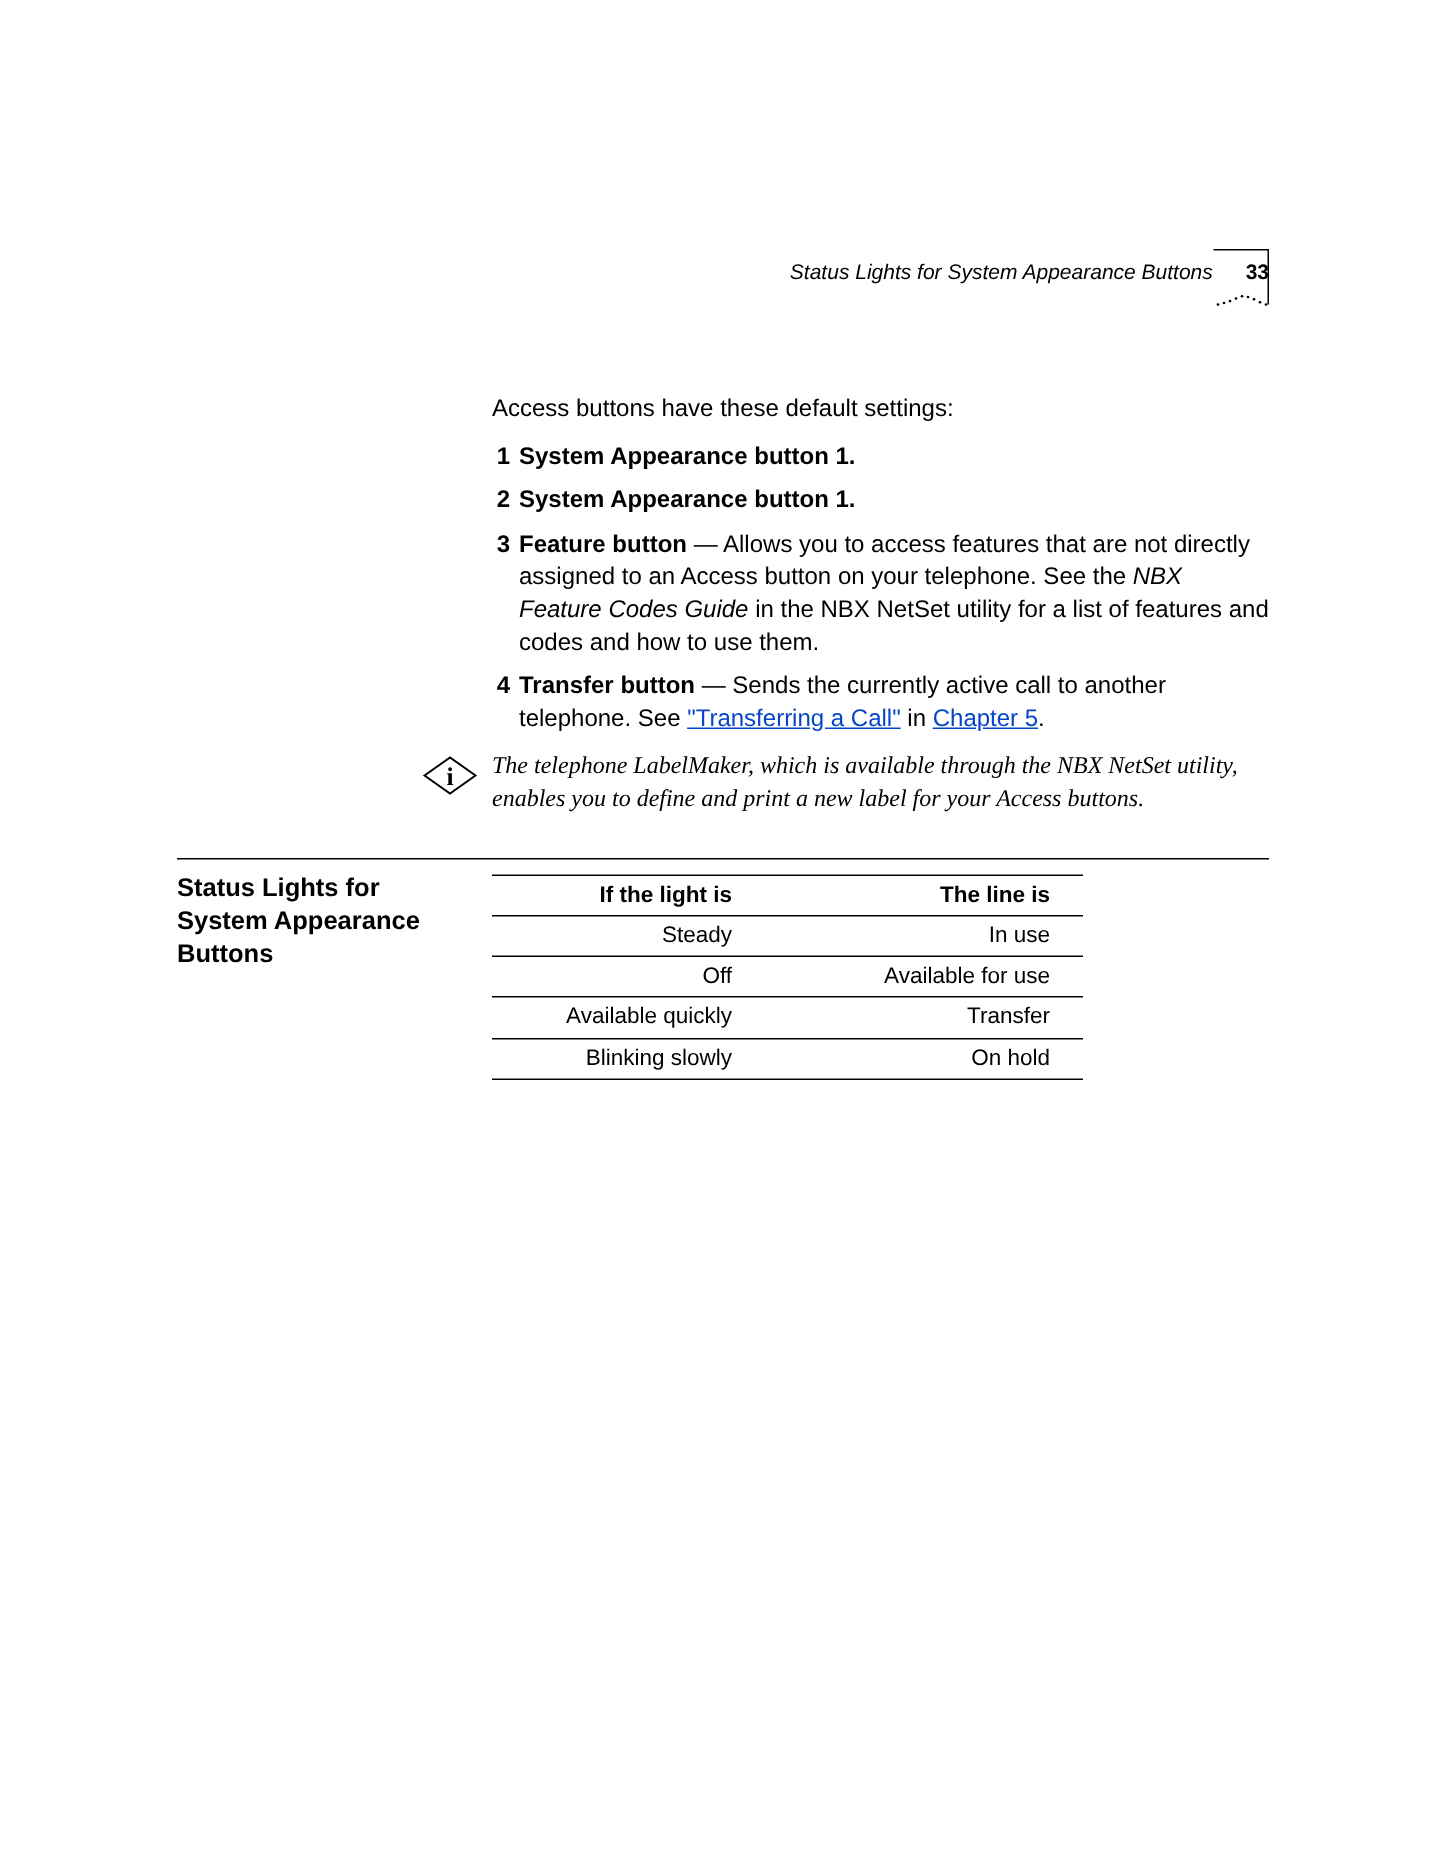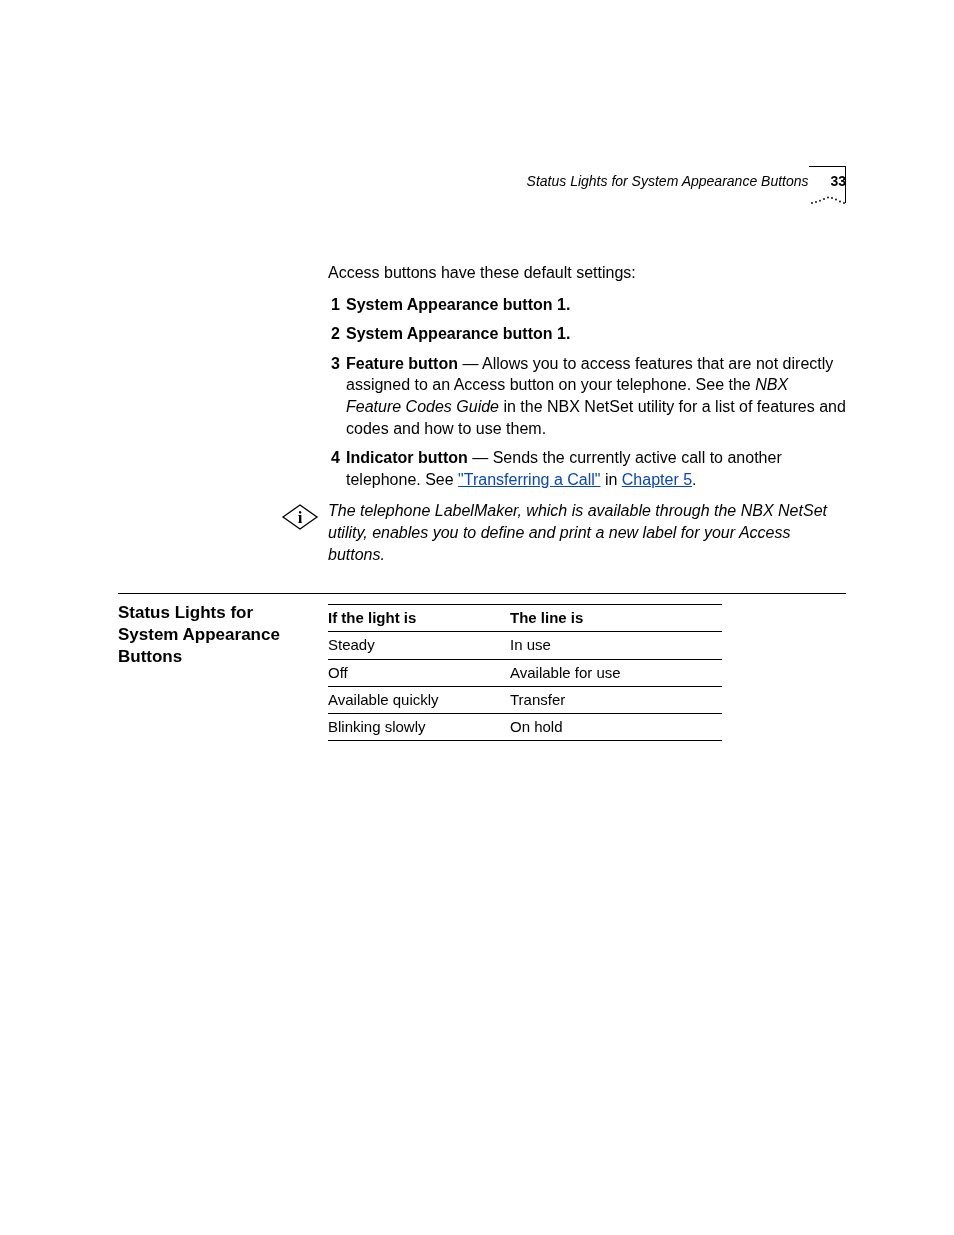--- a/index.html
+++ b/index.html
@@ -84,20 +84,21 @@
     margin-left: -48px;
   }
   .note-icon {
     flex: 0 0 40px;
     margin-right: 8px;
     margin-top: 2px;
   }
   .note-text {
     font-style: italic;
     flex: 1;
+    font-family: Liberation Serif, serif;
   }
   .section-row {
     display: flex;
     border-top: 1px solid #000;
     margin-top: 28px;
     padding-top: 8px;
     margin-left: -210px;
   }
   .side-head {
     flex: 0 0 200px;
@@ -114,21 +115,21 @@
     margin-top: 10px;
     margin-bottom: 4px;
   }
   .table-caption .tn { font-weight: bold; }
   table.status {
     border-collapse: collapse;
     font-size: 15px;
     margin-top: 2px;
   }
   table.status th, table.status td {
-    text-align: left;
+    text-align: right;
     padding: 3px 22px 3px 0;
   }
   table.status thead th {
     font-weight: bold;
     border-top: 1.5px solid #000;
     border-bottom: 1px solid #000;
   }
   table.status tbody td {
     border-bottom: 0.5px solid #000;
   }
@@ -176,21 +177,21 @@
       <li>
         <span class="num">2</span>
         <span class="b">System Appearance button 1.</span>
       </li>
       <li>
         <span class="num">3</span>
         <span class="b">Feature button</span><span> — </span><span>Allows you to access features that are not directly assigned to an Access button on your telephone. See the </span><span class="i">NBX Feature Codes Guide</span><span> in the NBX NetSet utility for a list of features and codes and how to use them.</span>
       </li>
       <li>
         <span class="num">4</span>
-        <span class="b">Indicator button</span><span> — </span><span>Sends the currently active call to another telephone. See </span><a href="#" class="link">"Transferring a Call"</a><span> in </span><a href="#" class="link">Chapter 5</a><span>.</span>
+        <span class="b">Transfer button</span><span> — </span><span>Sends the currently active call to another telephone. See </span><a href="#" class="link">"Transferring a Call"</a><span> in </span><a href="#" class="link">Chapter 5</a><span>.</span>
       </li>
     </ol>
 
     <div class="note-row">
       <div class="note-icon">
         <svg viewBox="0 0 40 30" width="40" height="30">
           <polygon points="3,15 20,3 37,15 20,27" fill="none" stroke="#000" stroke-width="1.3"></polygon>
           <text x="20" y="21" text-anchor="middle" font-family="Georgia, 'Times New Roman', serif" font-weight="bold" font-size="17">i</text>
         </svg>
       </div>

